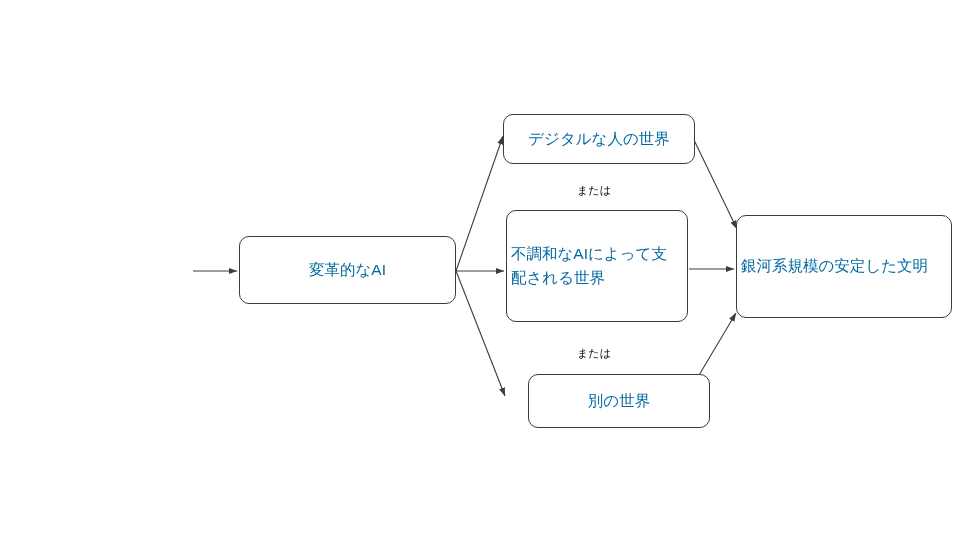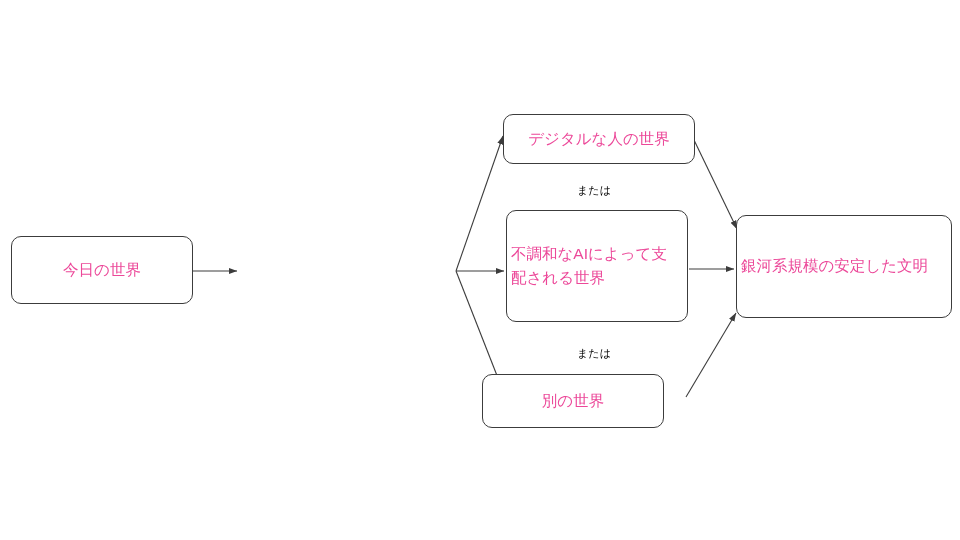--- a/index.html
+++ b/index.html
@@ -21,21 +21,21 @@
     top: 0;
     width: 960px;
     height: 540px;
   }
   .node {
     position: absolute;
     box-sizing: border-box;
     border: 1.1px solid #3c3c3c;
     border-radius: 10px;
     background: #ffffff;
-    color: #ec4899;
+    color: #0369a1;
     font-size: 15.5px;
     line-height: 1.55;
     display: flex;
     align-items: center;
     justify-content: center;
     text-align: center;
     padding: 2px 8px;
     z-index: 2;
   }
   .node.left-text {
@@ -50,21 +50,21 @@
     white-space: nowrap;
     transform: translate(-50%, -50%);
     z-index: 3;
   }
 
   
   #node-today      { left: 11px;  top: 236px; width: 182px; height: 68px; }
   #node-ai         { left: 239px; top: 236px; width: 217px; height: 68px; }
   #node-digital    { left: 503px; top: 114px; width: 192px; height: 50px; }
   #node-dominated  { left: 506px; top: 210px; width: 182px; height: 112px; }
-  #node-other      { left: 482px; top: 374px; width: 182px; height: 54px; }
+  #node-other      { left: 528px; top: 374px; width: 182px; height: 54px; }
   #node-galactic   { left: 736px; top: 215px; width: 216px; height: 103px; }
 
   #label-or-1 { left: 594px; top: 190px; }
   #label-or-2 { left: 594px; top: 353px; }
 </style>
 </head>
 <body>
 
 <div id="canvas">
 
@@ -83,22 +83,22 @@
 
     <line x1="456" y1="271" x2="505" y2="396" stroke="#3c3c3c" stroke-width="1.1" marker-end="url(#arrowhead)"></line>
 
     <line x1="694" y1="140" x2="737" y2="229" stroke="#3c3c3c" stroke-width="1.1" marker-end="url(#arrowhead)"></line>
 
     <line x1="689" y1="269" x2="734" y2="269" stroke="#3c3c3c" stroke-width="1.1" marker-end="url(#arrowhead)"></line>
 
     <line x1="686" y1="397" x2="736" y2="313" stroke="#3c3c3c" stroke-width="1.1" marker-end="url(#arrowhead)"></line>
   </svg>
 
-  <div class="node" id="node-today">今日の世界</div>
 
+  <div class="node" id="node-ai">変革的なAI</div>
 
   <div class="node" id="node-digital">デジタルな人の世界</div>
 
   <div class="node left-text" id="node-dominated">不調和なAIによって支配される世界</div>
 
   <div class="node" id="node-other">別の世界</div>
 
   <div class="node left-text" id="node-galactic">銀河系規模の安定した文明</div>
 
   <div class="edge-label" id="label-or-1">または</div>

